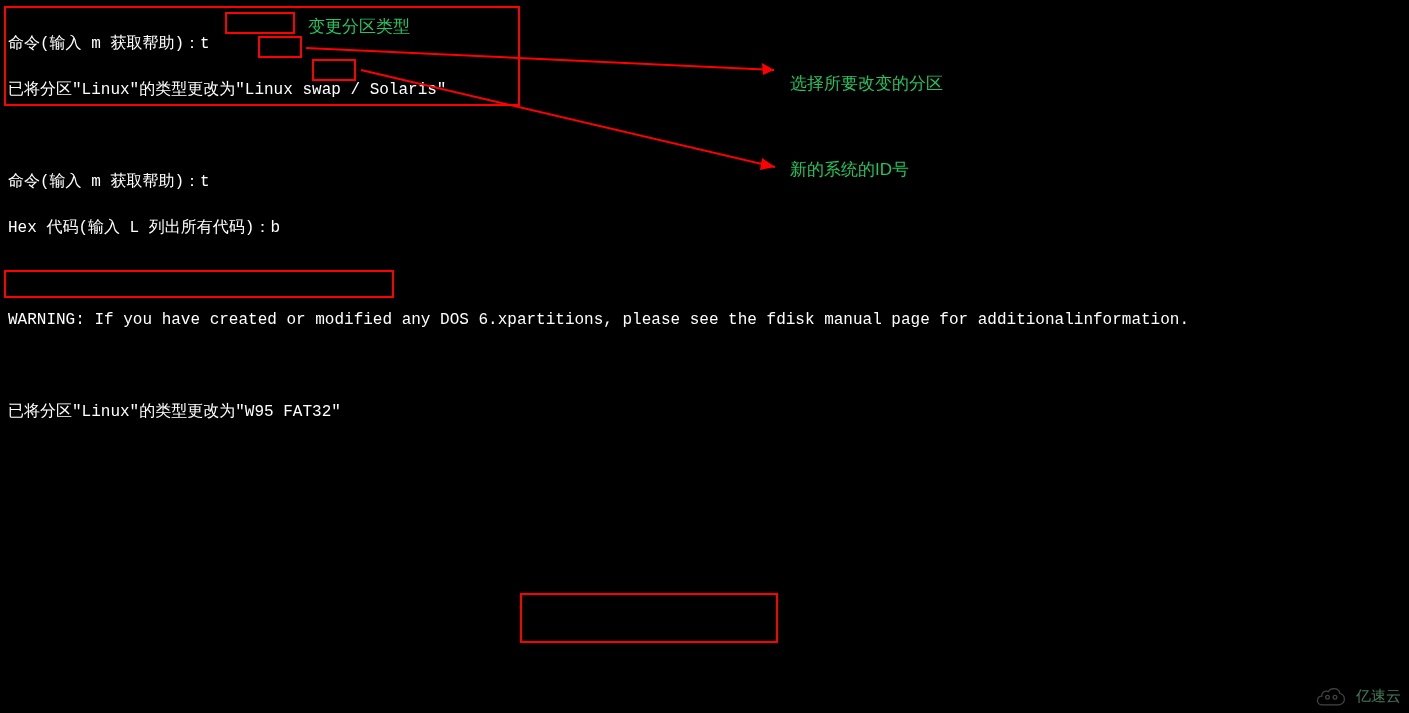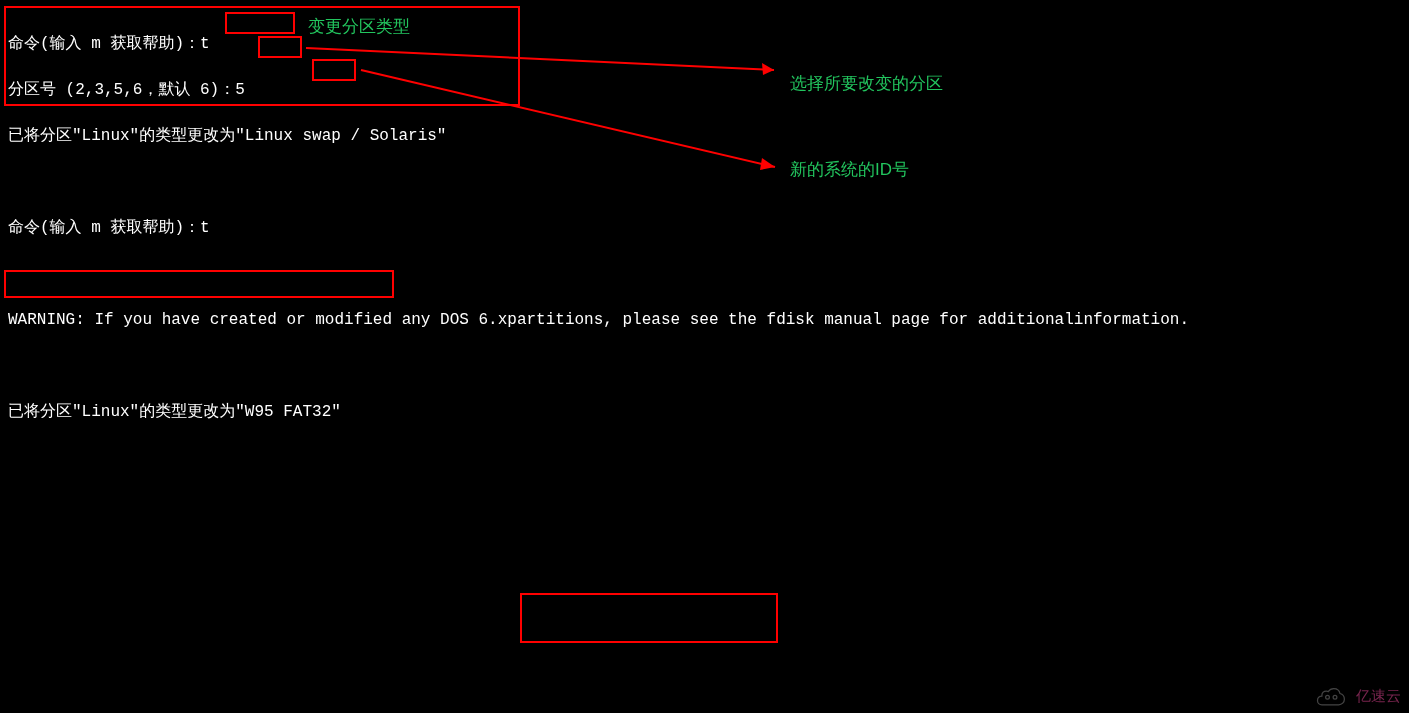--- a/index.html
+++ b/index.html
@@ -46,34 +46,34 @@
     right: 8px;
     bottom: 6px;
     opacity: 0.5;
     z-index: 10;
     display: flex;
     align-items: center;
     gap: 6px;
   }
   .watermark svg { width: 40px; height: 22px; }
   .watermark-text {
-    color: #ec4899;
+    color: #86efac;
     font-family: "Microsoft YaHei", sans-serif;
     font-size: 15px;
   }
 </style>
 </head>
 <body>
 
 <div class="terminal">
 <div class="line"><span>命令(输入 m 获取帮助)：</span><span>t</span></div>
-<div class="line"><span>分区号 (2,3,5,6，默认 6)：</span><span>5</span></div>
 <div class="line">已将分区"Linux"的类型更改为"Linux swap / Solaris"</div>
 <div class="line"> </div>
 <div class="line"><span>命令(输入 m 获取帮助)：</span><span>t</span></div>
+<div class="line"><span>Hex 代码(输入 L 列出所有代码)：</span><span>b</span></div>
 <div class="line"> </div>
 <div class="line">WARNING: If you have created or modified any DOS 6.xpartitions, please see the fdisk manual page for additionalinformation.</div>
 <div class="line"> </div>
 <div class="line">已将分区"Linux"的类型更改为"W95 FAT32"</div>
 <div class="line"> </div>
 <div class="line"> </div>
 
 
 
 

